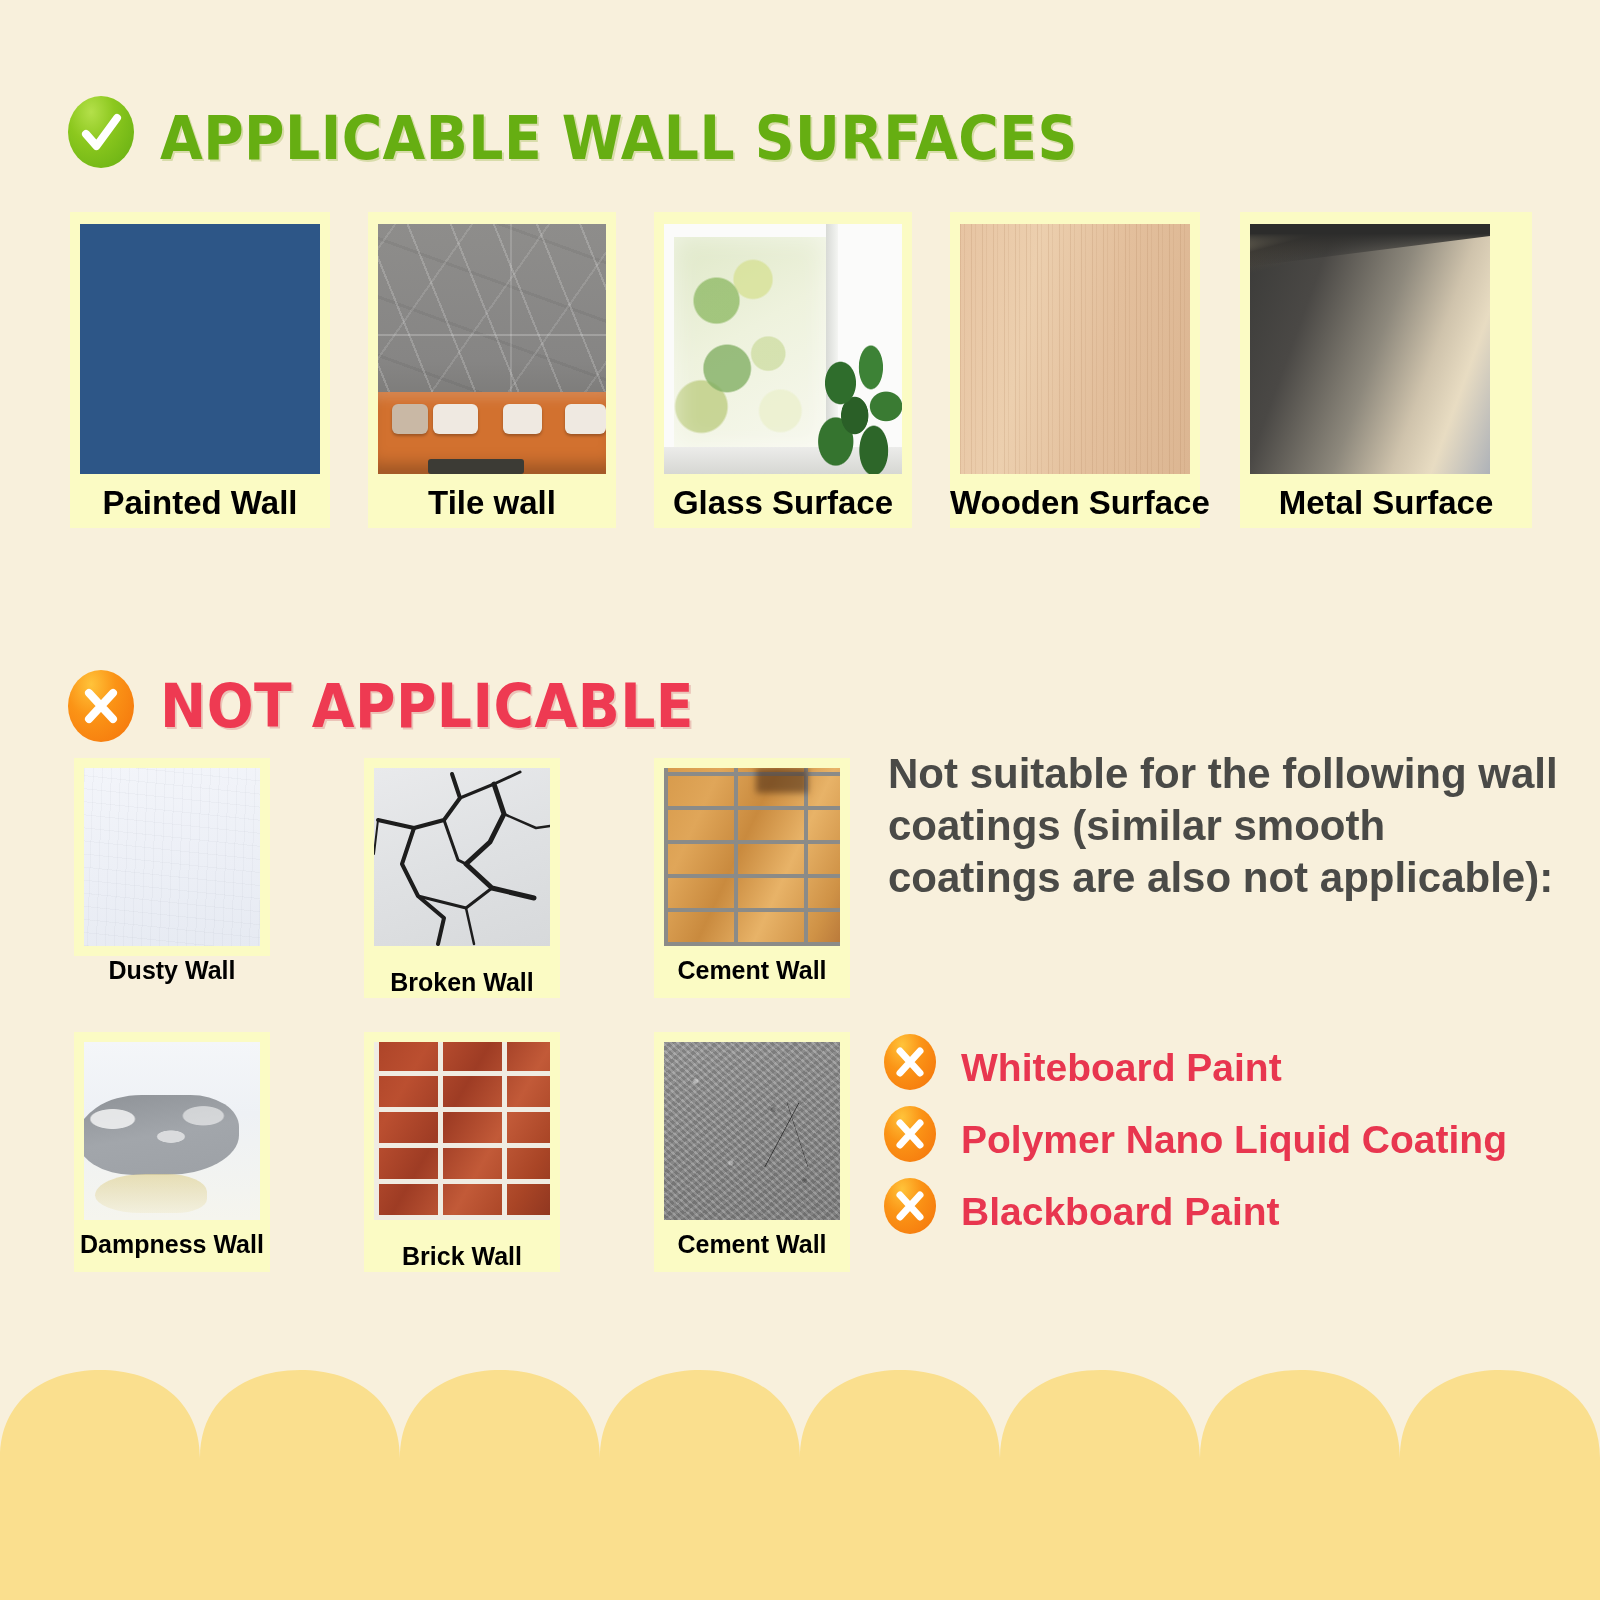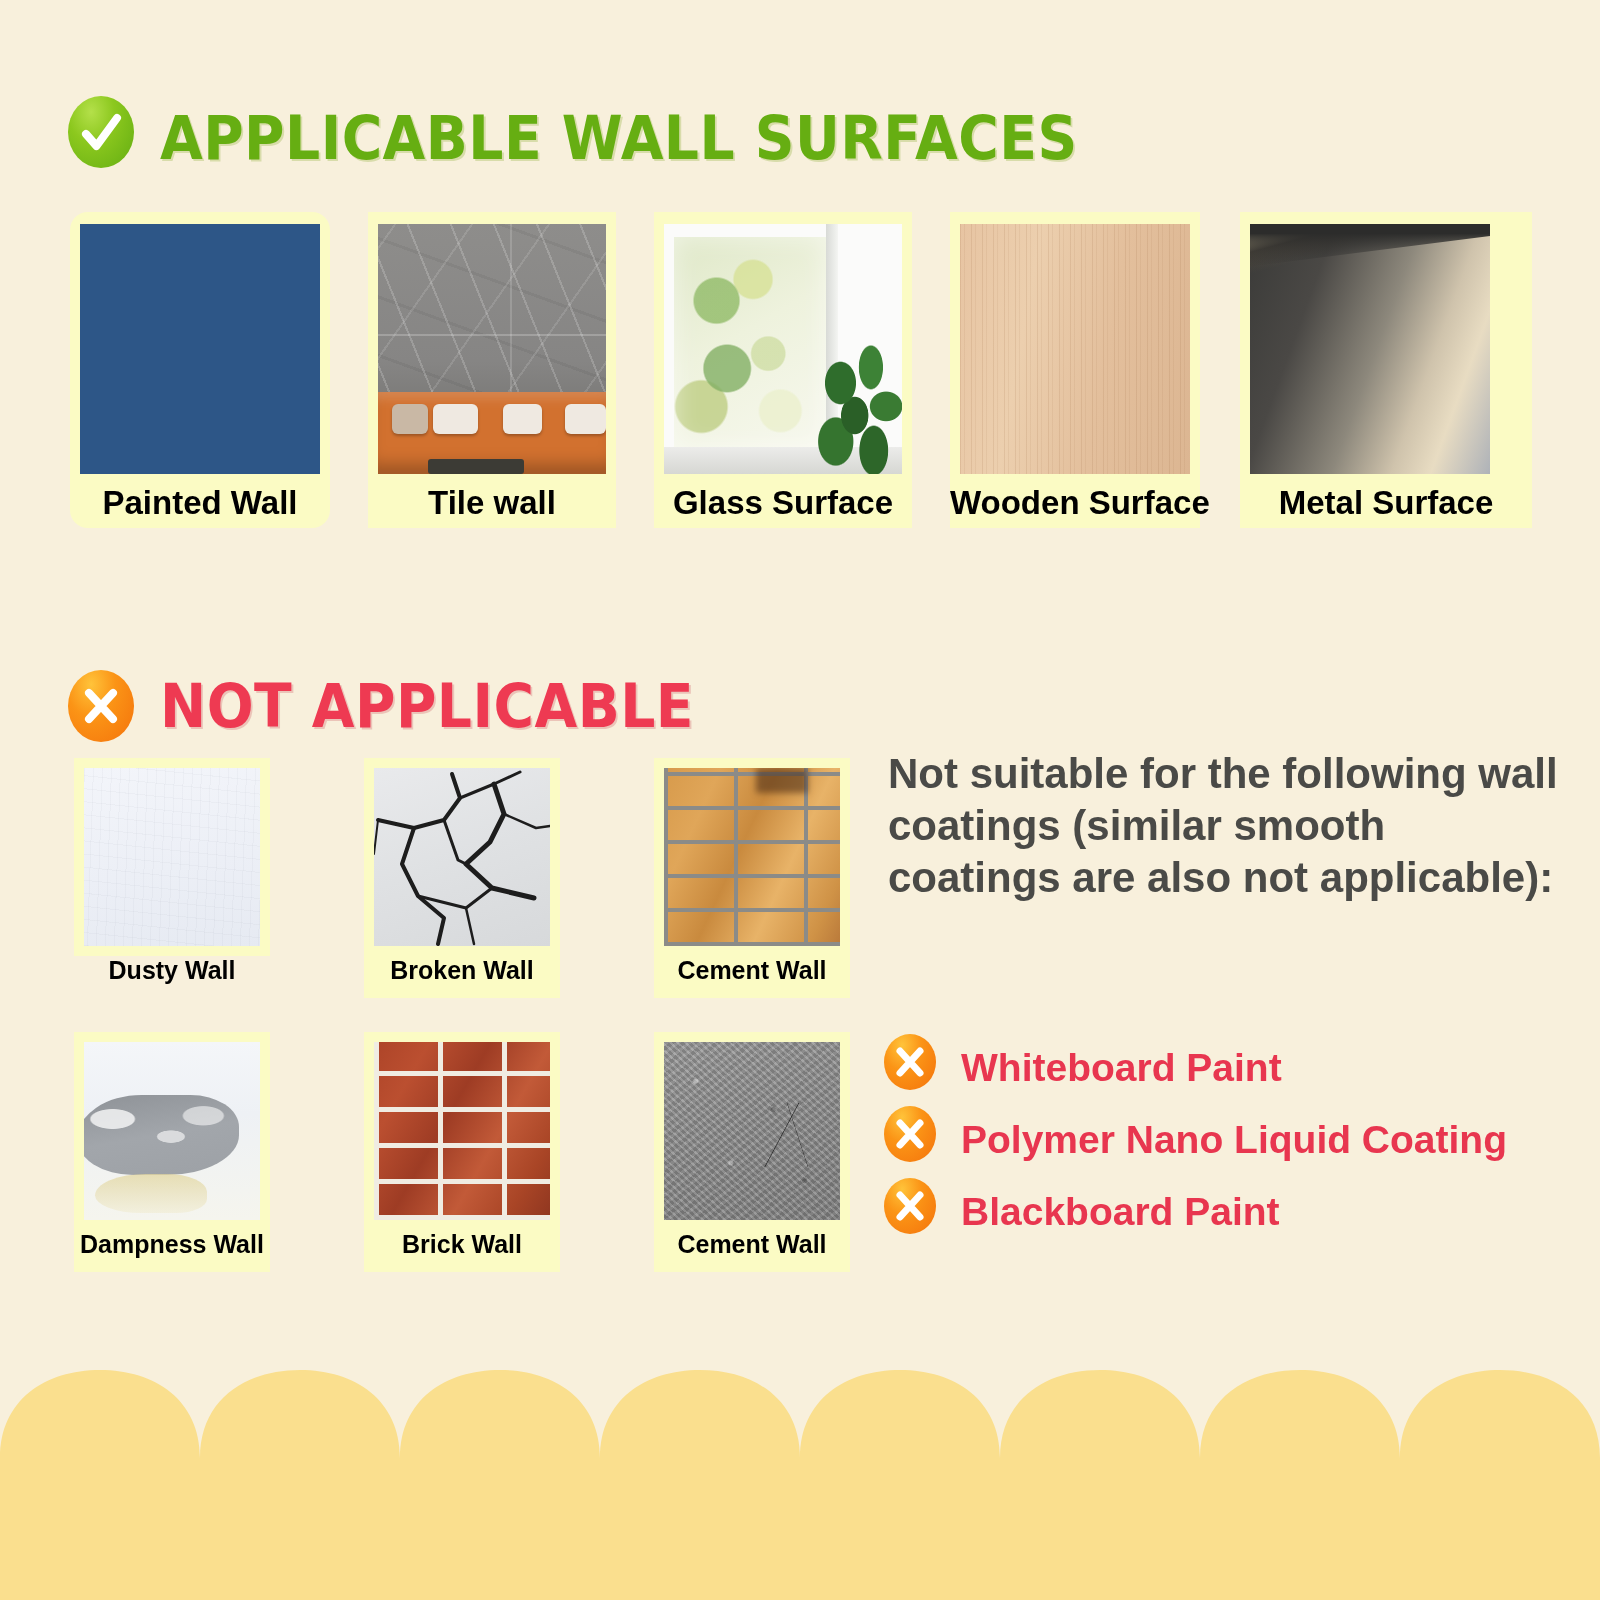--- a/index.html
+++ b/index.html
@@ -297,21 +297,21 @@
 
   <div class="section-head" id="applicable-head">
     <div class="badge check">
       <svg viewBox="0 0 66 72" aria-hidden="true">
         <path d="M18 38 L28.5 50 L49 22" fill="none" stroke="#ffffff" stroke-width="8" stroke-linecap="round" stroke-linejoin="round"></path>
       </svg>
     </div>
     <div class="head-text green">APPLICABLE WALL SURFACES</div>
   </div>
 
-  <div class="card row1" style="left:70px; top:212px; width:260px; height:316px;border-radius:18px;">
+  <div class="card row1" style="left:70px; top:212px; width:260px; height:316px;">
     <div class="thumb" style="width:240px; height:250px;">
       <div class="tx tx-painted"></div>
     </div>
     <div class="caption" style="top:272px;">Painted Wall</div>
   </div>
 
   <div class="card row1" style="left:368px; top:212px; width:248px; height:316px;">
     <div class="thumb" style="width:228px; height:250px;">
       <div class="tx tx-tile">
         <div class="veins"></div>
@@ -383,21 +383,21 @@
             <path d="M70 52 L84 92 L92 96" stroke-width="3"></path>
             <path d="M40 60 L28 96 L44 128 L70 150 L64 176" stroke-width="4"></path>
             <path d="M44 128 L92 140 L118 120" stroke-width="3"></path>
             <path d="M130 46 L162 60 L176 58" stroke-width="2.5"></path>
             <path d="M92 140 L100 176" stroke-width="2.5"></path>
             <path d="M4 52 L0 86" stroke-width="2"></path>
           </g>
         </svg>
       </div>
     </div>
-    <div class="caption" style="top:198px;">Broken Wall</div>
+    <div class="caption" style="top:210px;">Broken Wall</div>
   </div>
 
   <div class="card bad" style="left:654px; top:758px; width:196px; height:240px;">
     <div class="thumb" style="left:10px; top:10px; width:176px; height:178px;">
       <div class="tx tx-unevenbrick">
           <div class="dark"></div>
         </div>
     </div>
     <div class="caption" style="top:198px;">Cement Wall</div>
   </div>
@@ -409,21 +409,21 @@
         <div class="stain"></div>
       </div>
     </div>
     <div class="caption" style="top:198px;">Dampness Wall</div>
   </div>
 
   <div class="card bad" style="left:364px; top:1032px; width:196px; height:240px;">
     <div class="thumb" style="left:10px; top:10px; width:176px; height:178px;">
       <div class="tx tx-brick"></div>
     </div>
-    <div class="caption" style="top:198px;">Brick Wall</div>
+    <div class="caption" style="top:210px;">Brick Wall</div>
   </div>
 
   <div class="card bad" style="left:654px; top:1032px; width:196px; height:240px;">
     <div class="thumb" style="left:10px; top:10px; width:176px; height:178px;">
       <div class="tx tx-cement">
           <div class="crk"></div>
         </div>
     </div>
     <div class="caption" style="top:198px;">Cement Wall</div>
   </div>

